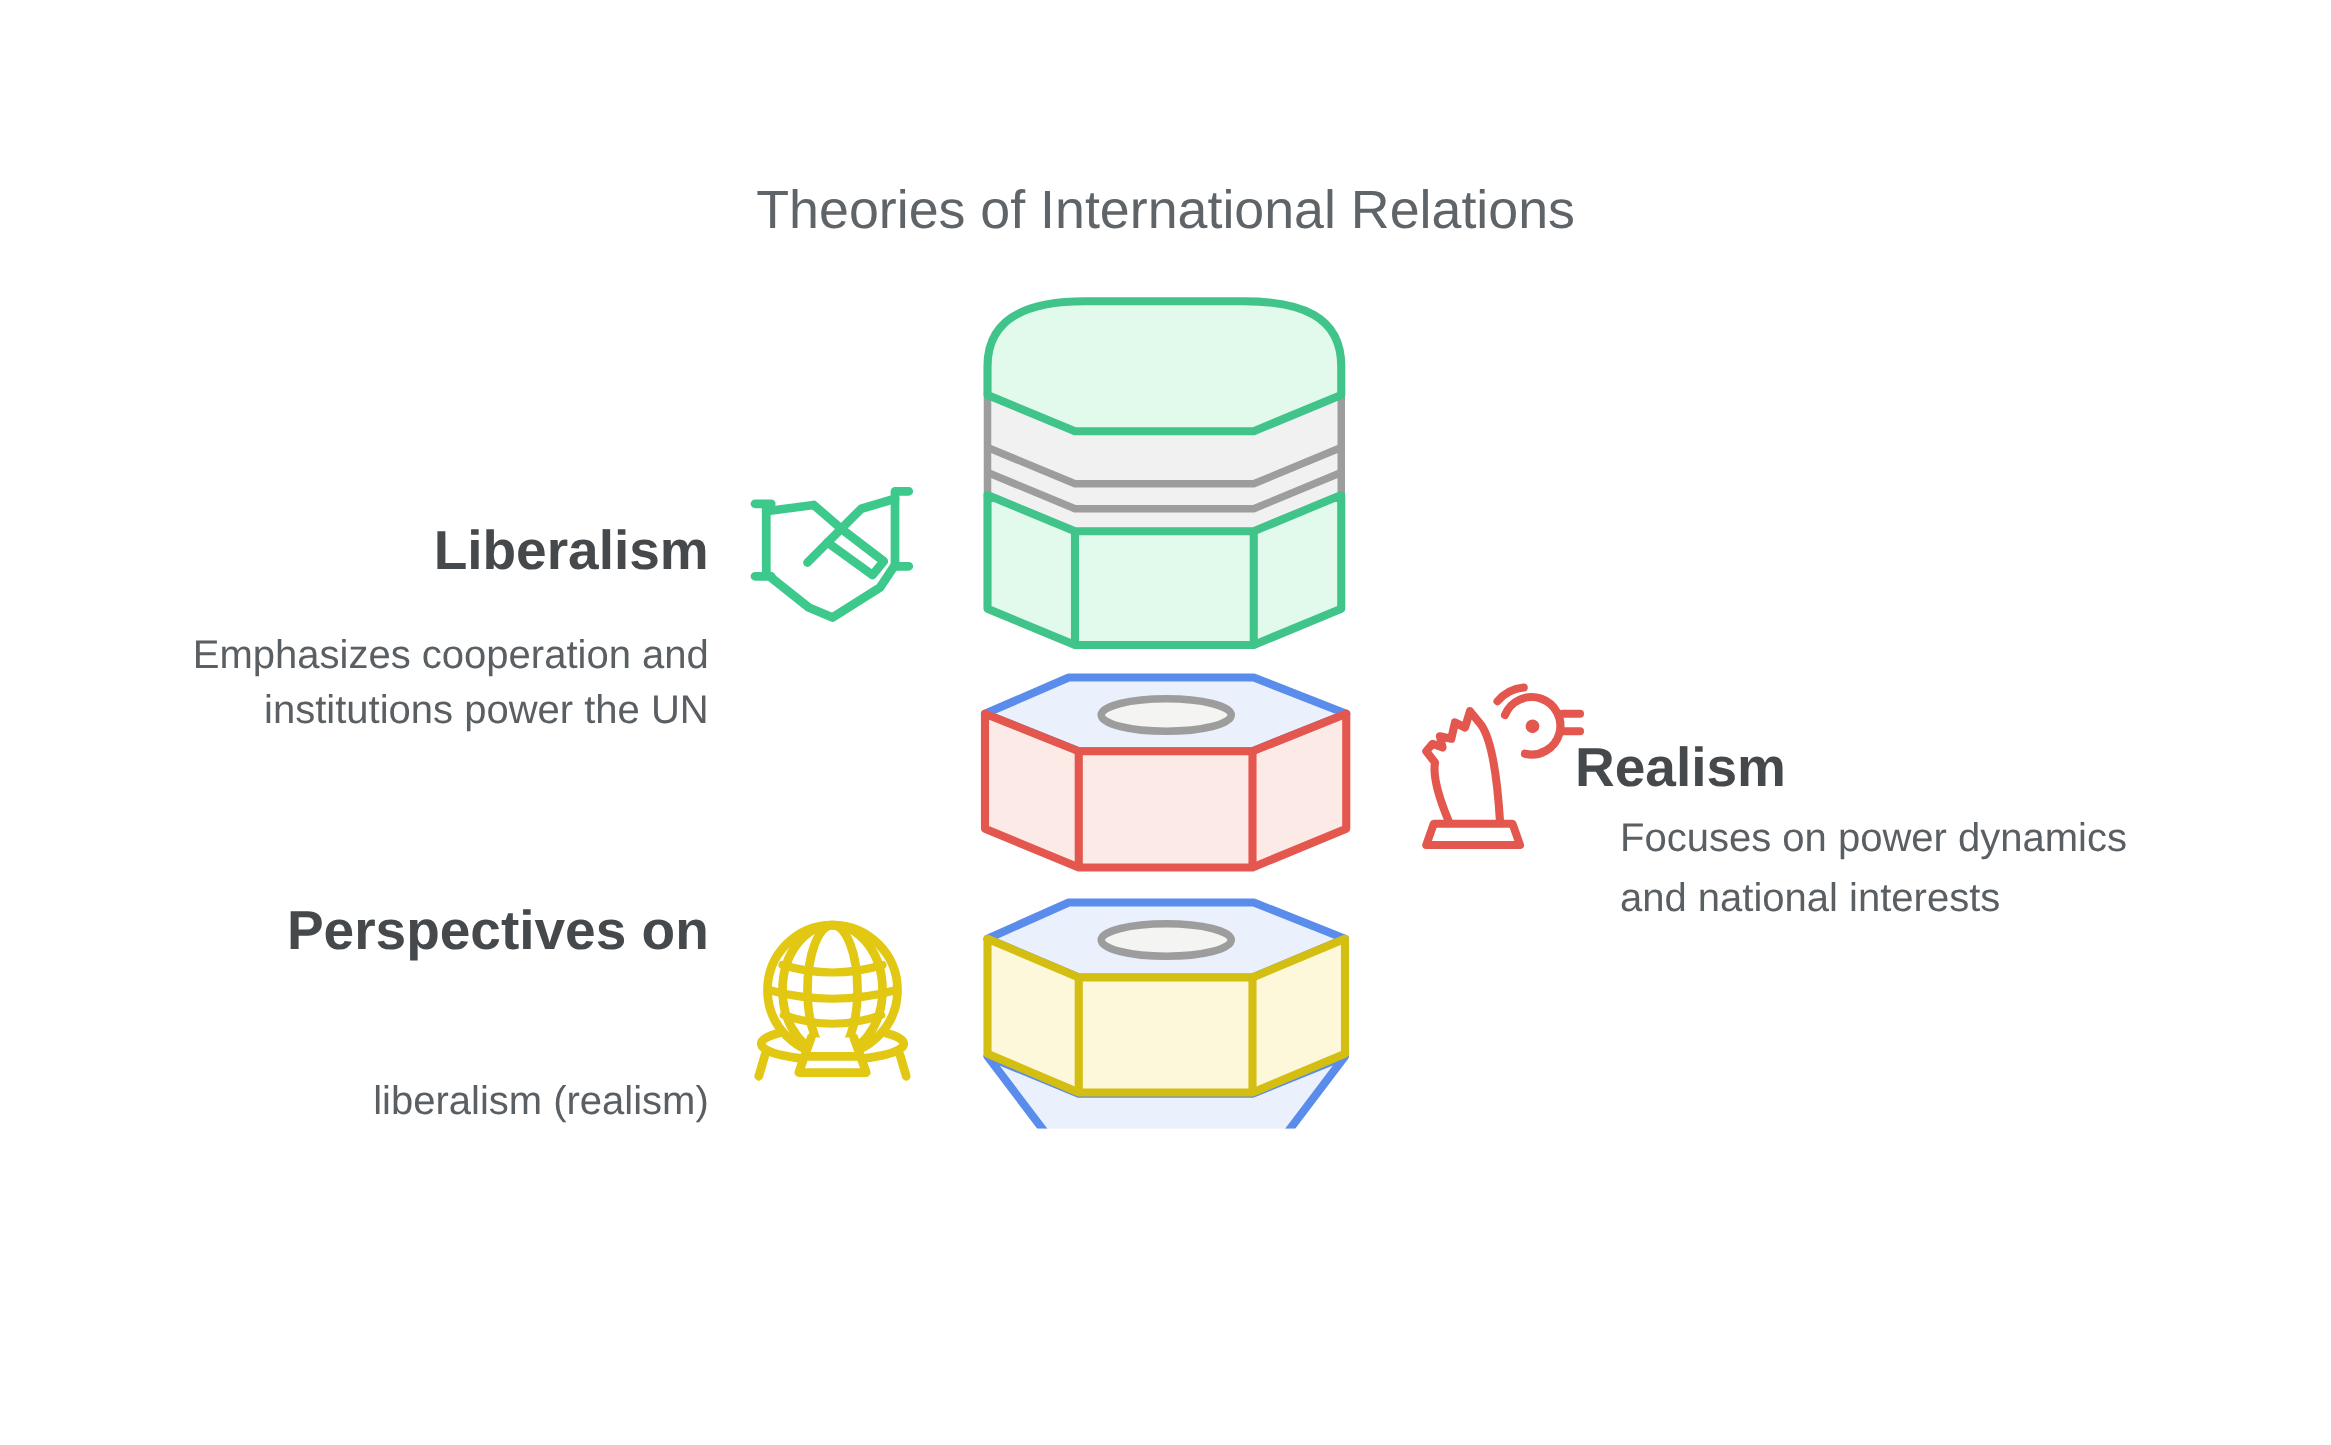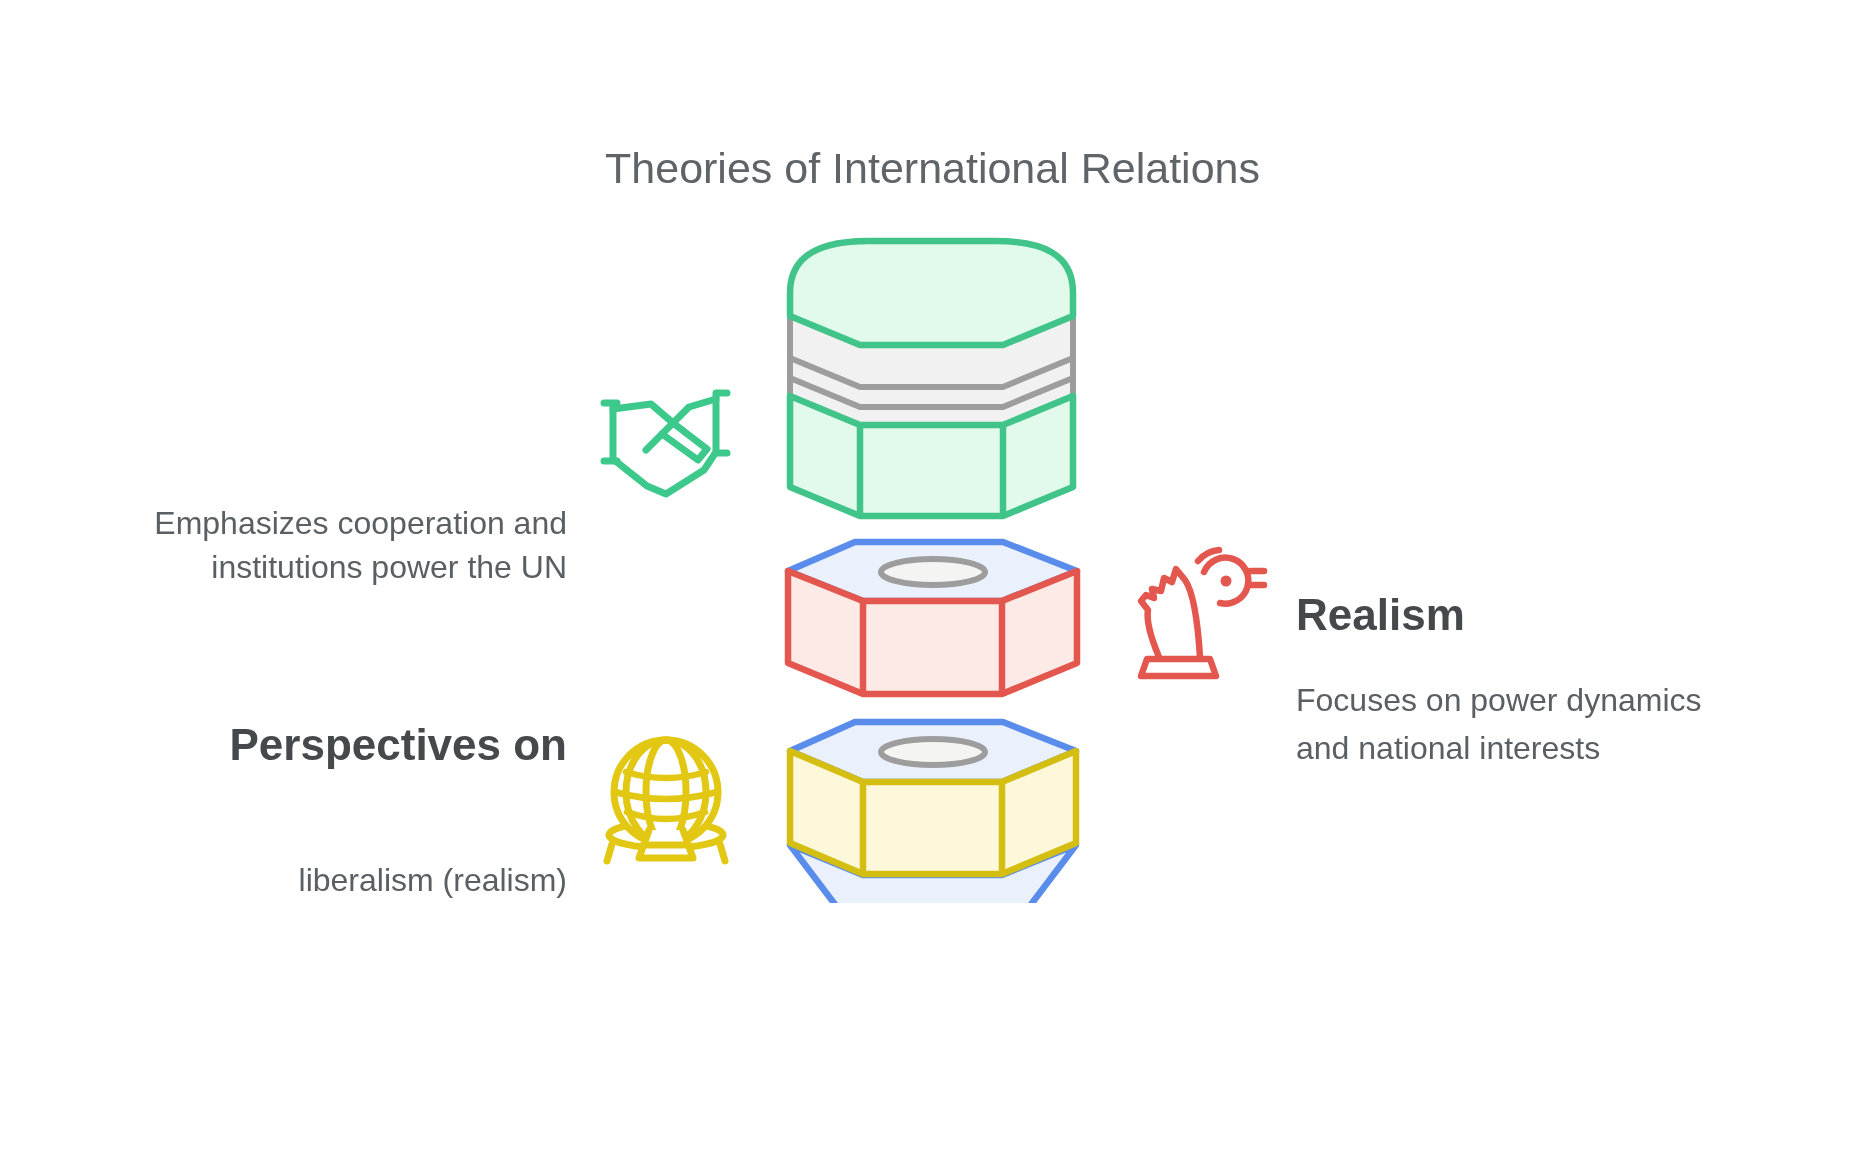--- a/index.html
+++ b/index.html
@@ -23,22 +23,22 @@
   .block.left{text-align:left;}
   .heading{
     font-size:44px;line-height:52px;font-weight:700;color:#45494C;
   }
   .heading.two-line{line-height:54px;}
   .desc{
     font-size:32px;color:#5A5F63;
   }
   .lib-heading{right:1298px;top:415px;}
   .lib-desc{right:1298px;top:501px;line-height:44px;}
-  .realism-heading{left:1296px;top:589px;}
-  .realism-desc{left:1296px;top:676px;line-height:48px;}
+  .realism-heading{left:1260px;top:589px;}
+  .realism-desc{left:1296px;top:646px;line-height:48px;}
   .hn-heading{right:1298px;top:718px;}
   .hn-desc{right:1298px;top:857px;line-height:47px;}
 </style>
 </head>
 <body>
 
 <div class="canvas">
 
   <svg class="art" viewBox="0 0 1865 1156" aria-hidden="true">
 
@@ -115,20 +115,23 @@
       <path d="M615,792 Q666,806 717,792" stroke-width="6.5"></path>
       <path d="M627,812 Q666,826 705,812" stroke-width="6.5"></path>
 
       <path d="M649,830 L639,858 H693 L683,830" fill="#ffffff"></path>
       <path d="M645,845 H688"></path>
     </g>
   </svg>
 
   <div class="page-title">Theories of International Relations</div>
 
+  <div class="block right lib-heading">
+    <div class="heading">Liberalism</div>
+  </div>
   <div class="block right desc lib-desc">
     <div>Emphasizes cooperation and</div>
     <div>institutions power the UN</div>
   </div>
 
   <div class="block left realism-heading">
     <div class="heading">Realism</div>
   </div>
   <div class="block left desc realism-desc">
     <div>Focuses on power dynamics</div>

